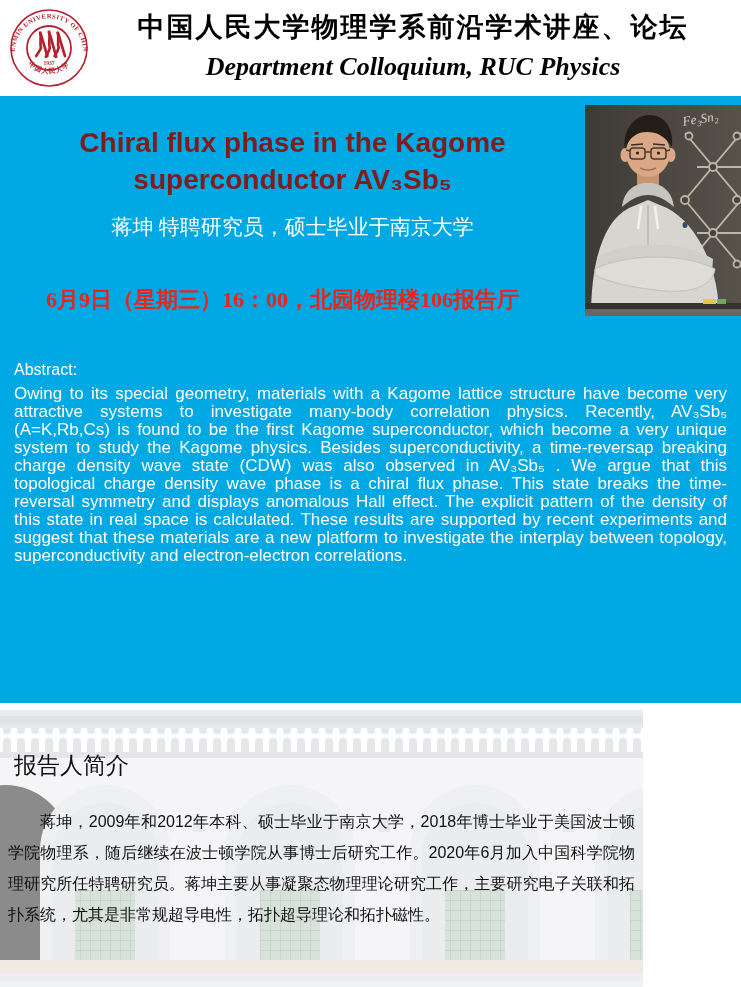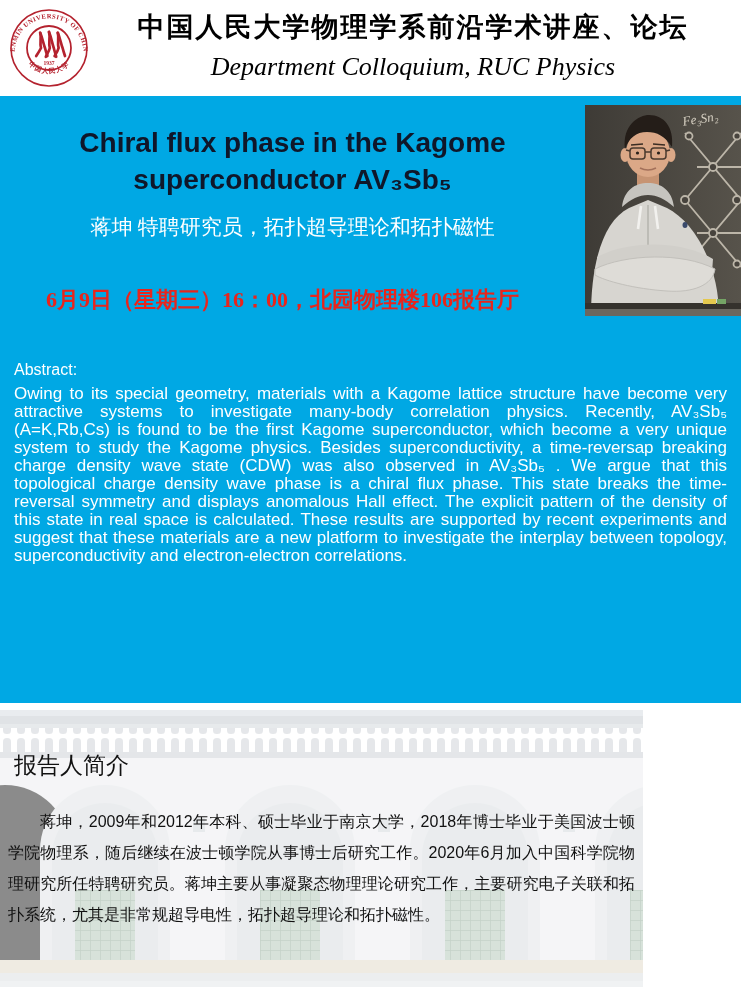--- a/index.html
+++ b/index.html
@@ -12,33 +12,33 @@
 
   
   .header { position:absolute; top:0; left:0; width:741px; height:96px; background:#ffffff; }
   .logo { position:absolute; left:9px; top:4px; width:80px; height:88px; }
   .header-titles { position:absolute; left:95px; top:0; width:636px; height:76px; text-align:center; }
   .title-zh {
     padding-top:9px; font-size:27px; font-weight:bold; color:#000;
     font-family:"Liberation Serif","DejaVu Serif",serif; letter-spacing:2px;
   }
   .title-en {
-    margin-top:7px; font-size:26px; font-weight:normal; font-style:italic; color:#000;
+    margin-top:7px; font-size:26px; font-weight:bold; font-style:italic; color:#000;
     font-family:"Liberation Serif","DejaVu Serif",serif;
   }
 
   
   .blue-section {
     position:absolute; top:96px; left:0; width:741px; height:607px;
     background:#00A8E4; color:#ffffff; overflow:hidden;
   }
   .speaker-photo { position:absolute; top:9px; right:0; width:156px; height:211px; display:block; }
   .talk-title {
     width:585px; margin:0; padding-top:28px; text-align:center;
-    font-size:28px; line-height:37px; font-weight:bold; color:#0f172a;
+    font-size:28px; line-height:37px; font-weight:bold; color:#7f1d1d;
   }
   .speaker-line {
     width:585px; margin-top:15px; text-align:center; font-size:21px; color:#ffffff;
     font-family:"Liberation Serif","DejaVu Serif",serif;
   }
   .datetime-line {
     width:565px; margin-top:44px; text-align:center;
     font-size:22px; font-weight:bold; color:#E8251C;
     font-family:"Liberation Serif","DejaVu Serif",serif;
   }
@@ -147,21 +147,21 @@
       <rect x="0" y="198" width="156" height="6" fill="#35322d"></rect>
       <rect x="118" y="194" width="13" height="5" fill="#e4c84e"></rect>
       <rect x="132" y="194" width="9" height="5" fill="#74a465"></rect>
       <rect x="0" y="204" width="156" height="7" fill="#6b675f"></rect>
     </svg>
 
     <h1 class="talk-title">
       <span>Chiral flux phase in the Kagome</span><br>
       <span>superconductor AV₃Sb₅</span>
     </h1>
-    <div class="speaker-line">蒋坤 特聘研究员，拓扑超导理论和拓扑磁性</div>
+    <div class="speaker-line">蒋坤 特聘研究员，硕士毕业于南京大学</div>
     <div class="datetime-line">6月9日（星期三）16：00，北园物理楼106报告厅</div>
     <div class="abstract-label">Abstract:</div>
     <p class="abstract-text">Owing to its special geometry, materials with a Kagome lattice structure have become very attractive systems to investigate many-body correlation physics. Recently, AV₃Sb₅ (A=K,Rb,Cs) is found to be the first Kagome superconductor, which become a very unique system to study the Kagome physics. Besides superconductivity, a time-reversap breaking charge density wave state (CDW) was also observed in AV₃Sb₅ . We argue that this topological charge density wave phase is a chiral flux phase. This state breaks the time-reversal symmetry and displays anomalous Hall effect. The explicit pattern of the density of this state in real space is calculated. These results are supported by recent experiments and suggest that these materials are a new platform to investigate the interplay between topology, superconductivity and electron-electron correlations.</p>
   </div>
 
   <div class="bio-section">
 
     <svg class="bio-bg" viewBox="0 0 741 277" preserveAspectRatio="none">
       <rect width="741" height="277" fill="#ffffff"></rect>
       <g opacity="0.45">

